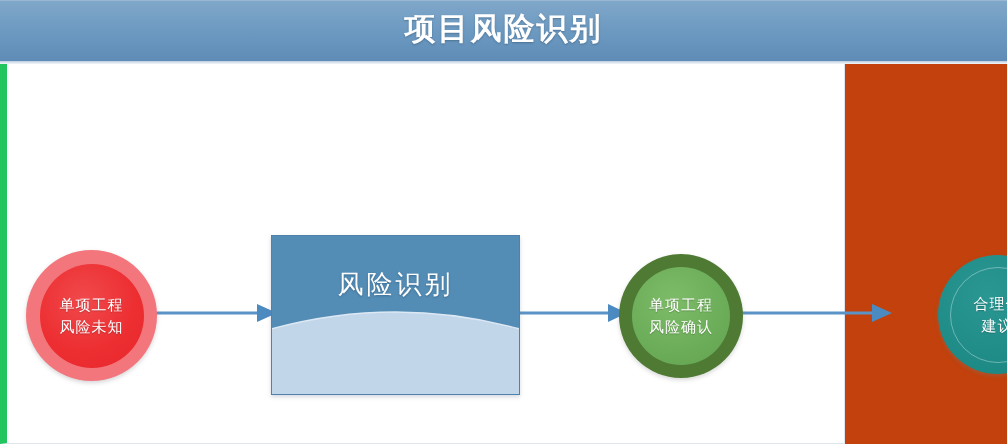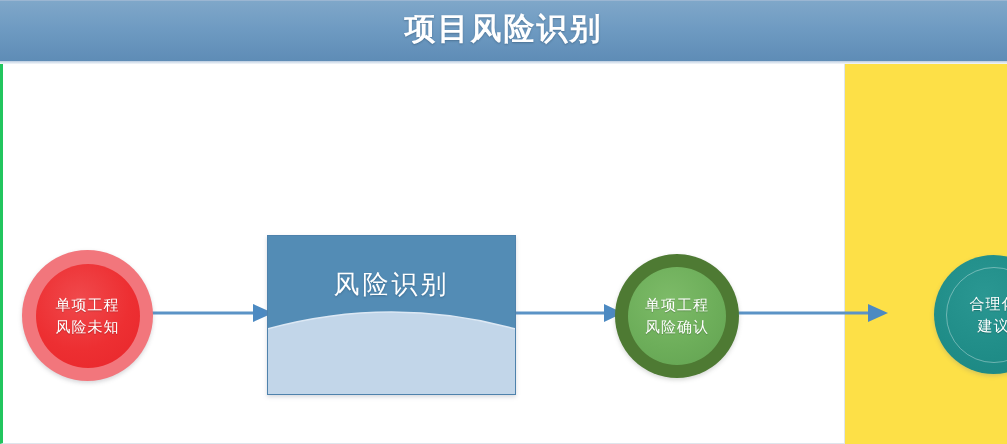--- a/index.html
+++ b/index.html
@@ -8,21 +8,21 @@
     background: #ffffff;
   }
   body {
     font-family: "Liberation Sans", "DejaVu Sans", sans-serif;
   }
   .slide {
     position: relative;
     width: 1007px;
     height: 444px;
     overflow: hidden;
-    background: #fde047;
+    background: #c2410c;
     box-sizing: border-box;
   }
 
   
   .header-band {
     position: absolute;
     left: 0;
     top: 0;
     width: 1007px;
     height: 61px;
@@ -54,21 +54,21 @@
   }
 
   
   .canvas {
     position: absolute;
     left: 0;
     top: 64px;
     width: 845px;
     height: 380px;
     background: #ffffff;
-    border-left: 3px solid #22c55e;
+    border-left: 7px solid #22c55e;
     border-right: 1px solid #dfe5ec;
     border-bottom: 1px solid #dfe5ec;
     box-sizing: border-box;
   }
 
   
   .node {
     position: absolute;
     display: flex;
     align-items: center;

